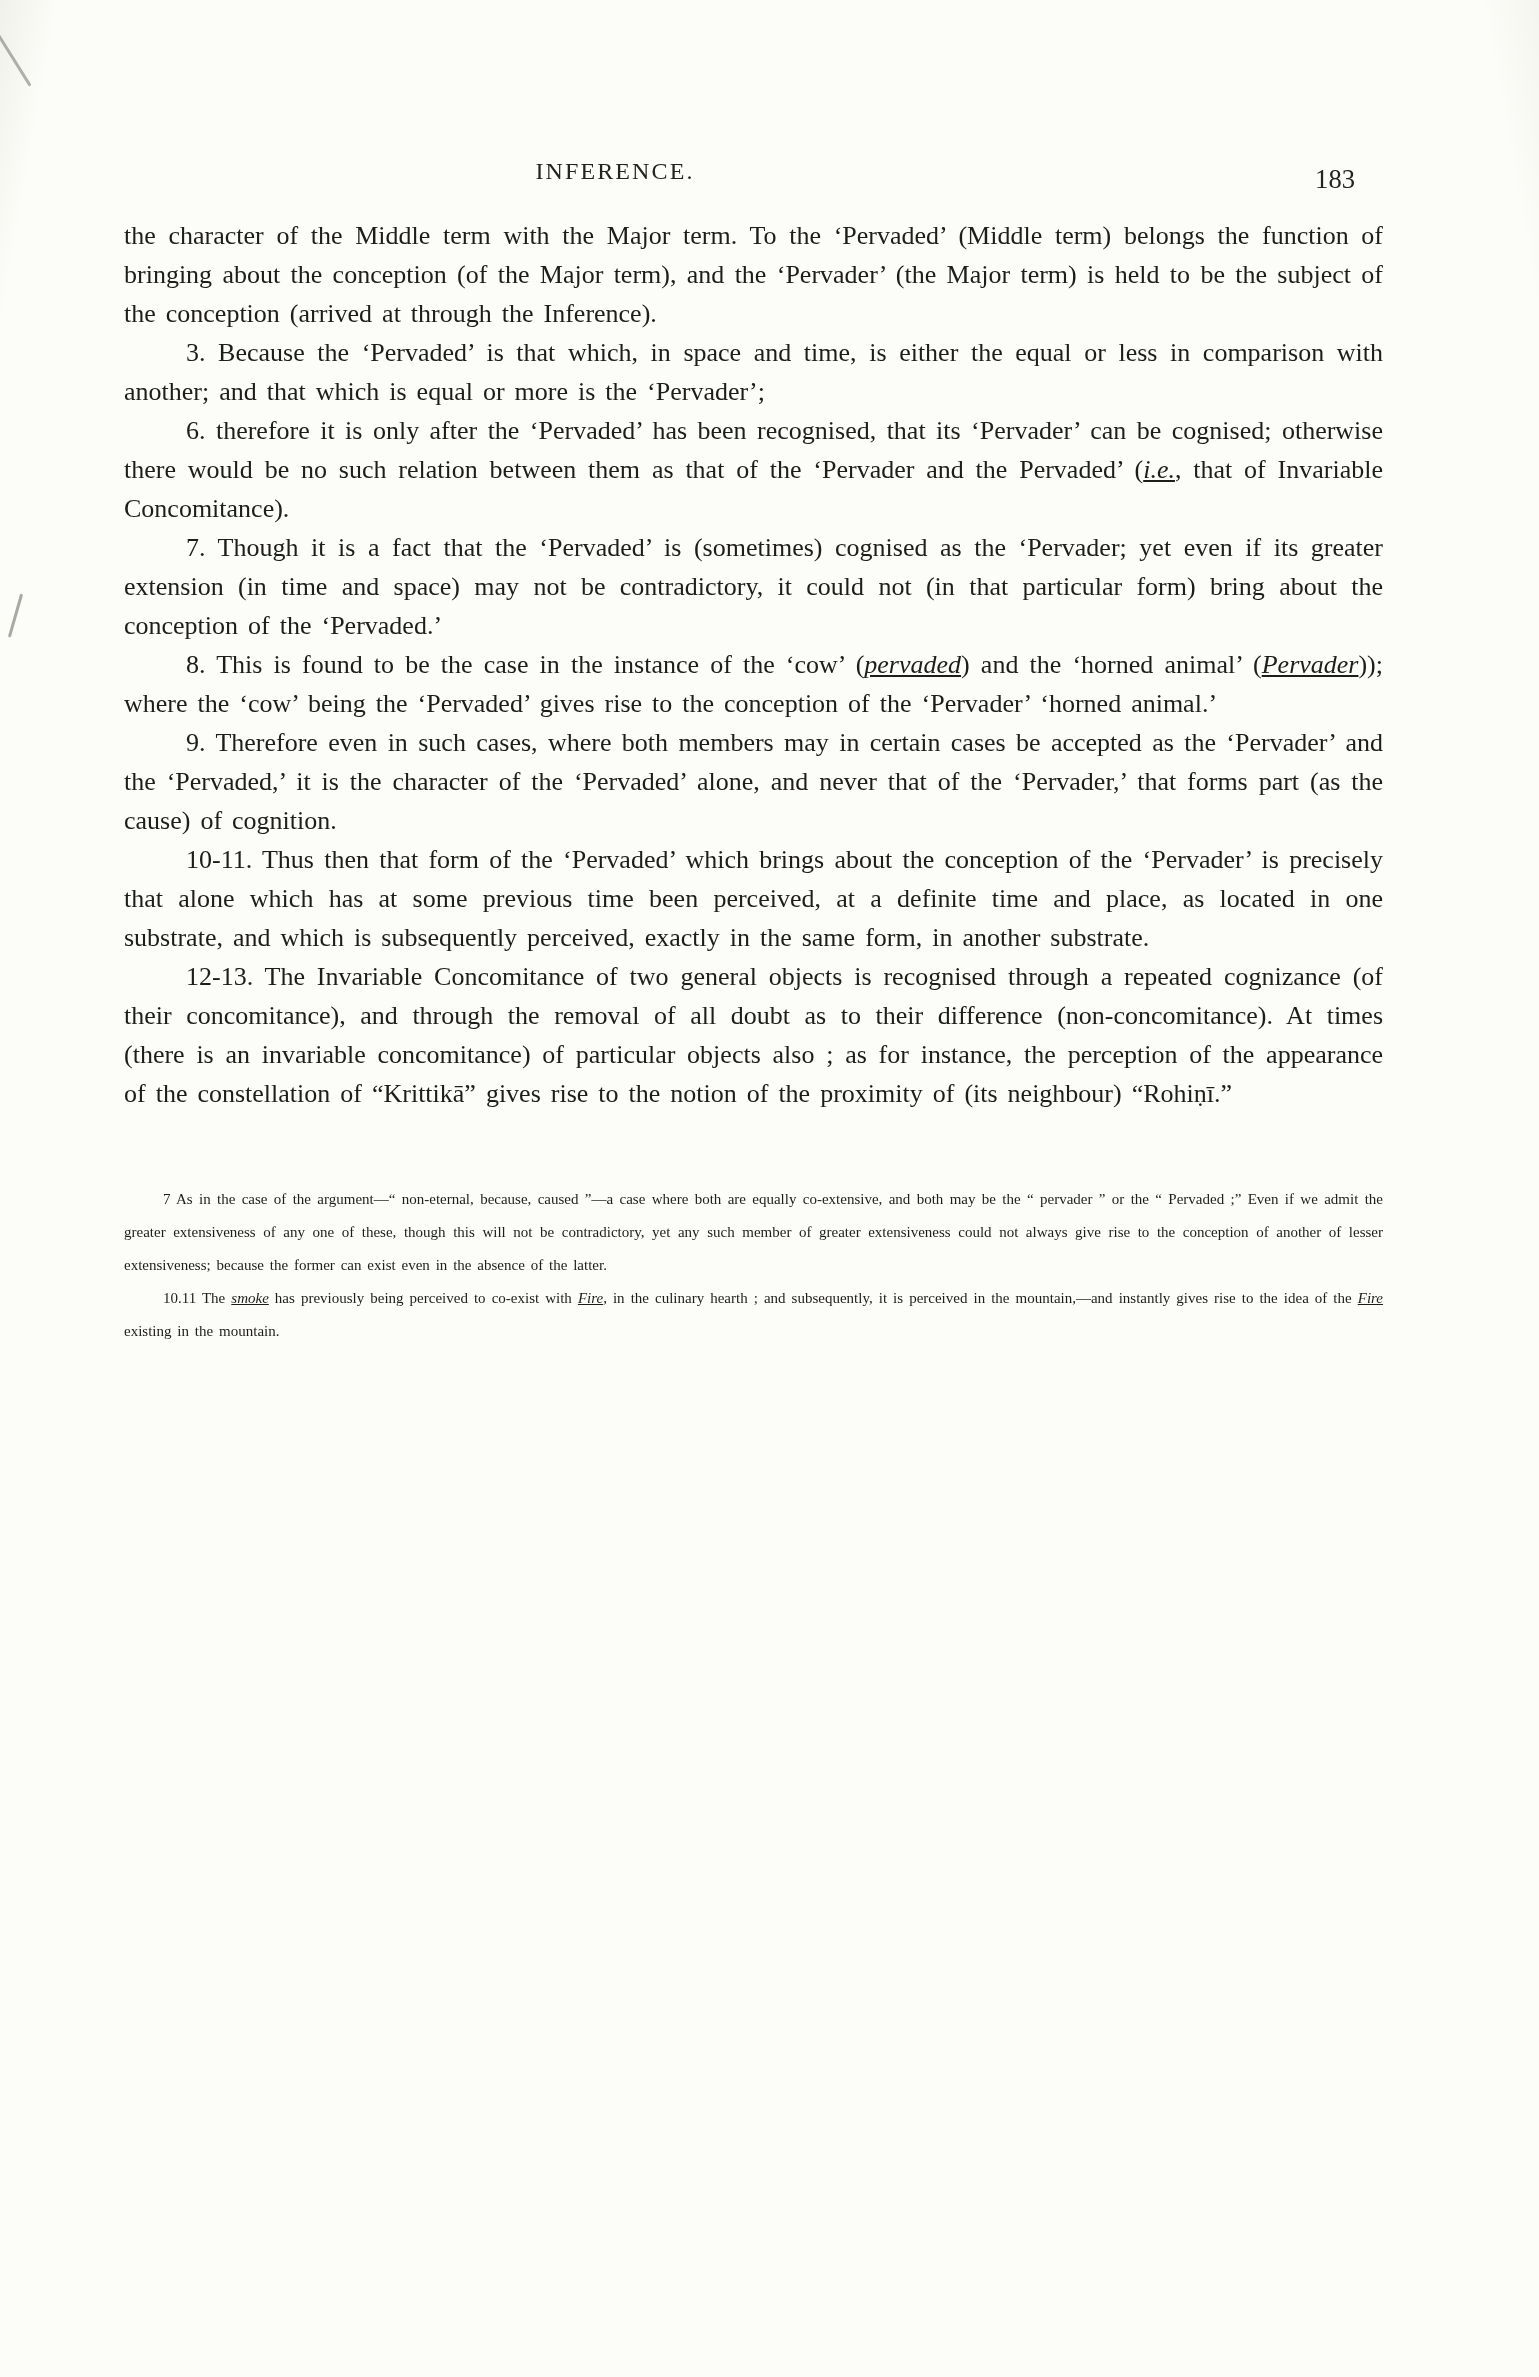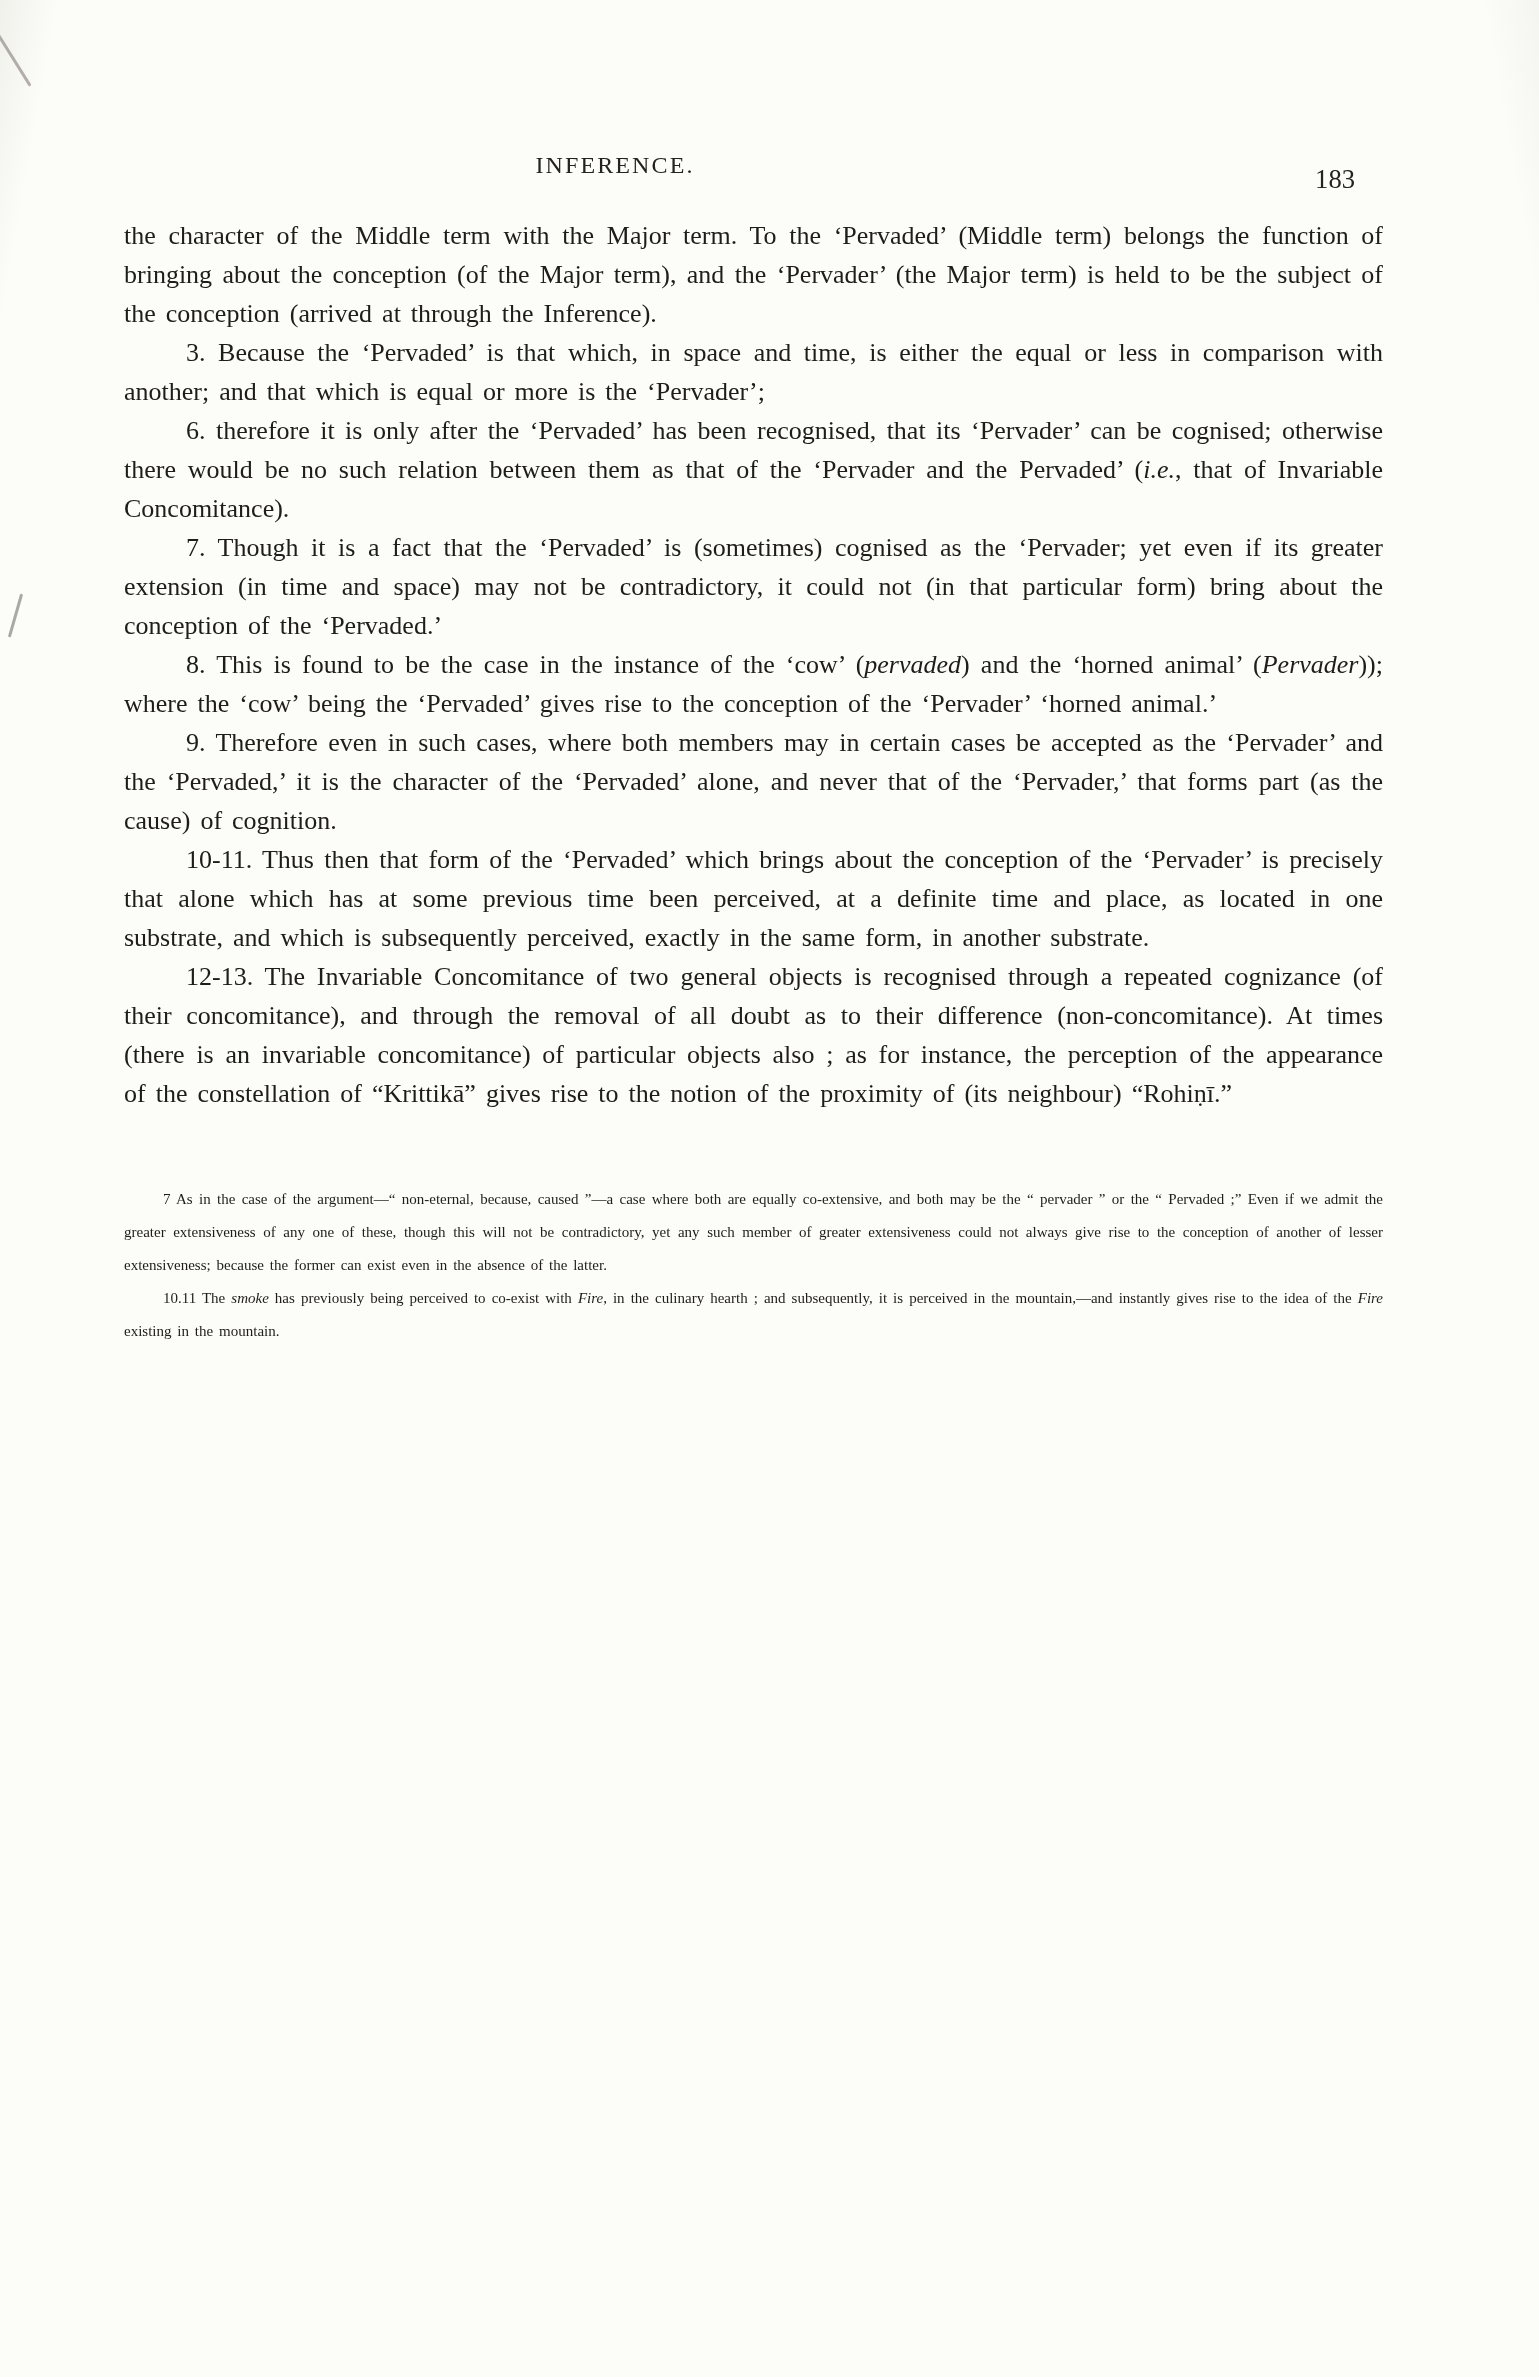--- a/index.html
+++ b/index.html
@@ -20,42 +20,42 @@
   }
   .running-head {
     position:relative;
     height:36px;
     width:100%;
   }
   .head-title {
     position:absolute;
     left:39%;
     transform:translateX(-50%);
-    top:4px;
+    top:10px;
     font-size:24px;
     letter-spacing:2.1px;
     color:#242320;
   }
   .page-num {
     position:absolute;
     right:28px;
     top:16px;
     font-size:26.6px;
     color:#242320;
   }
   .body-text {
     margin-top:32px;
     font-size:26px;
     line-height:39px;
     text-align:justify;
     word-spacing:3.5px;
   }
   .para { text-indent:62px; }
   .para.no-indent { text-indent:0; }
-  .italic { font-style:italic; }
+  .italic { font-style:italic;text-decoration:underline; }
   .footnotes {
     margin-top:70px;
     font-size:15px;
     line-height:33px;
     text-align:justify;
     word-spacing:2.1px;
   }
   .fnote { text-indent:39px; }
   .artifact {
     position:absolute;

